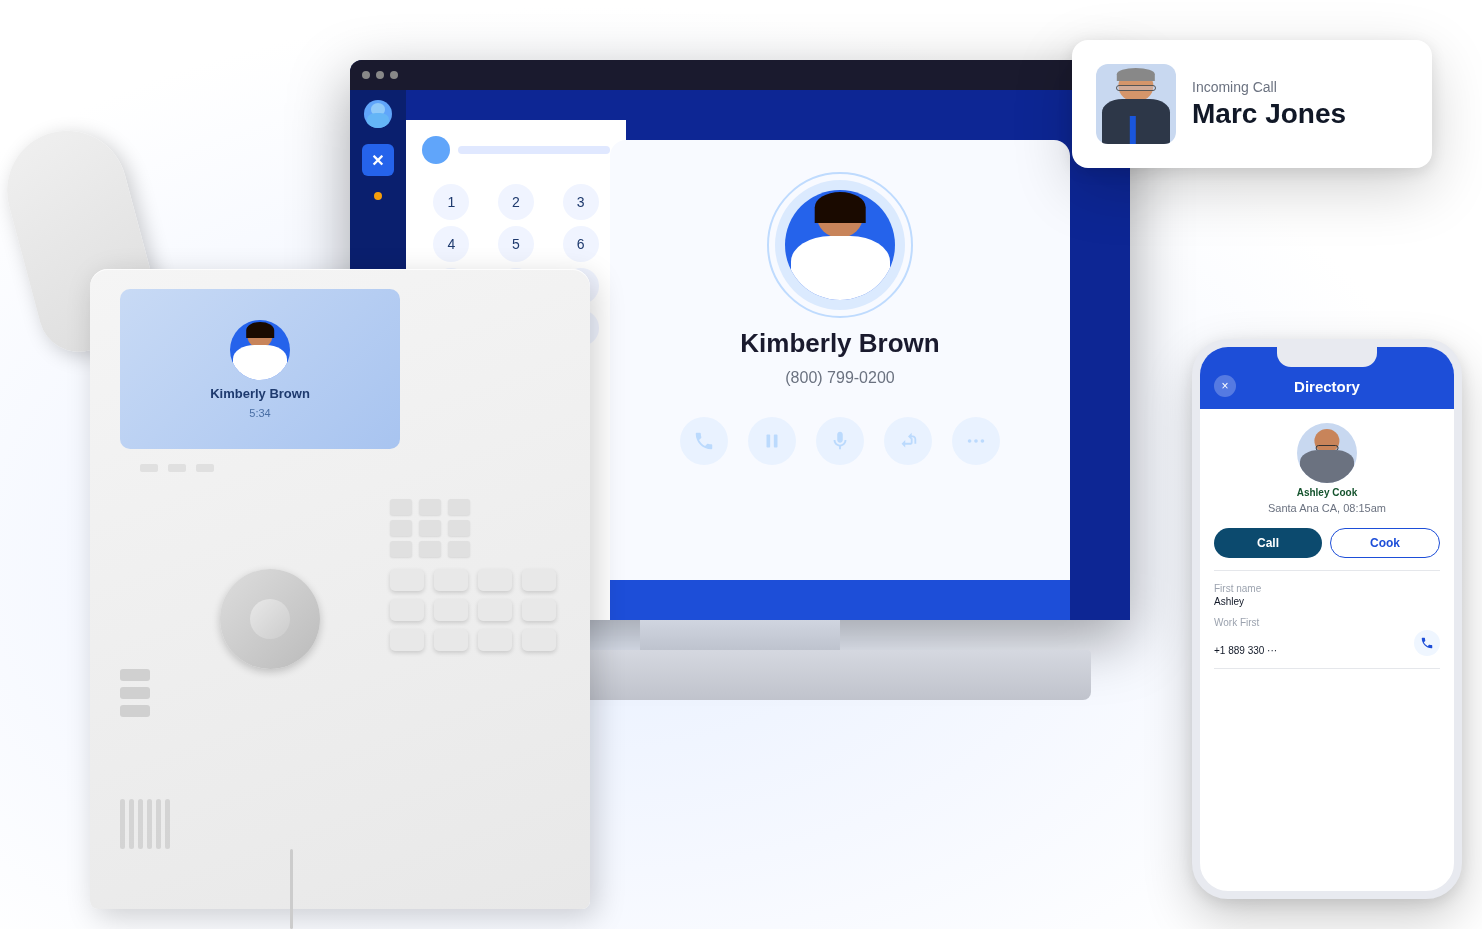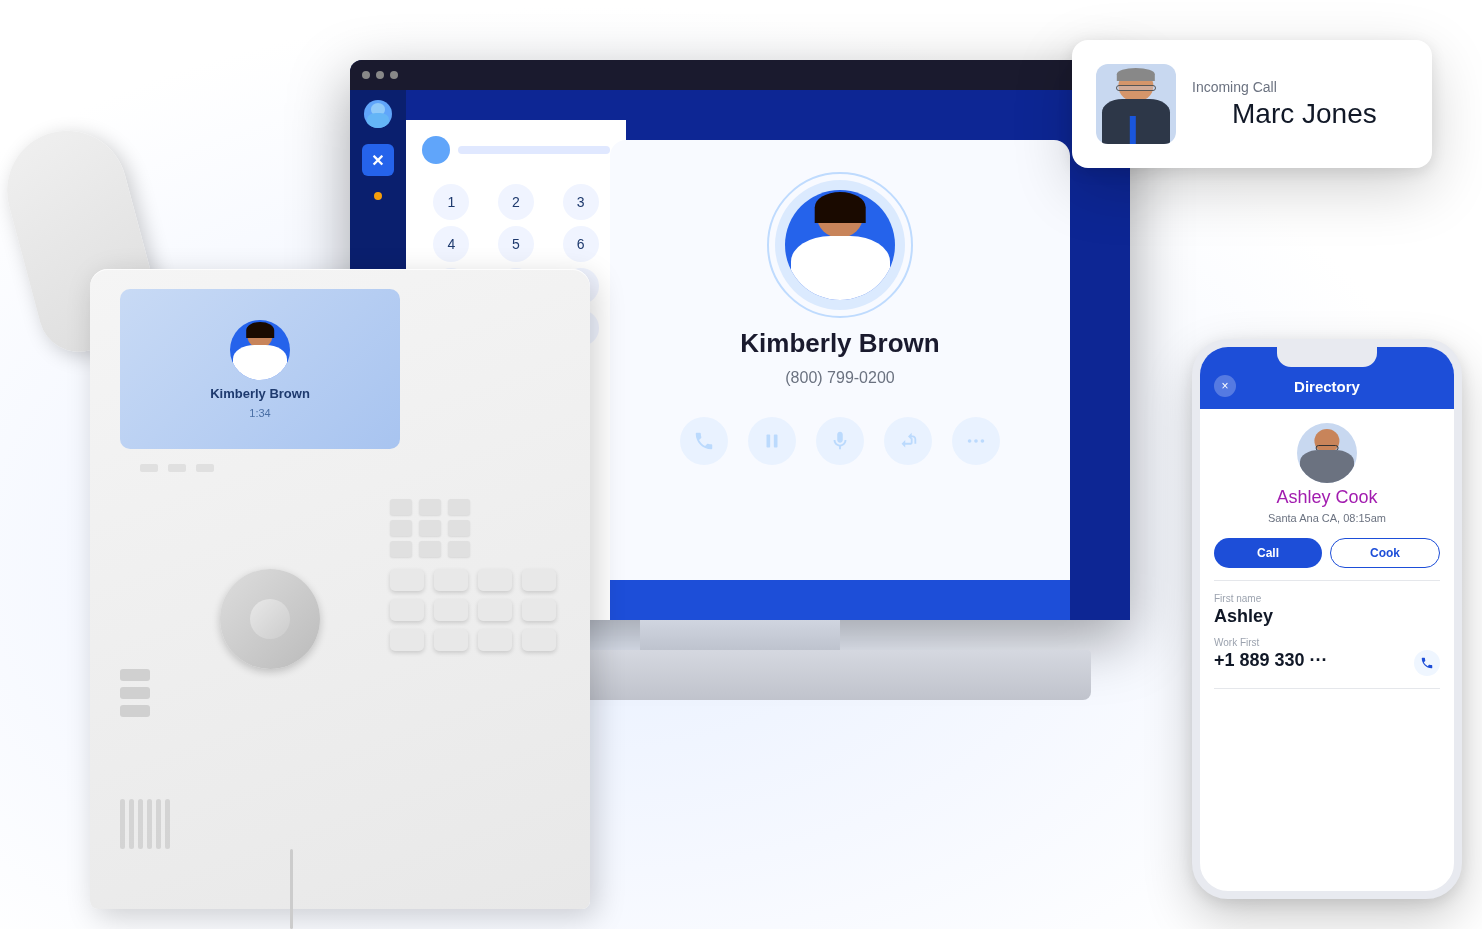--- a/index.html
+++ b/index.html
@@ -380,24 +380,23 @@
       flex-direction: column;
       gap: 4px;
     }
     .incoming-label {
       font-size: 14px;
       color: #6b7280;
       font-weight: 400;
     }
     .caller-name {
       font-size: 28px;
-      font-weight: 400;
+      font-weight: 700;
       color: #111827;
       line-height: 1.1;
-      margin-left: 40px;
     }
     .accept-btn {
       background: #34d399;
       color: #fff;
       border: none;
       border-radius: 10px;
       padding: 16px;
       font-size: 17px;
       font-weight: 600;
       cursor: pointer;
@@ -468,36 +467,36 @@
     .dir-avatar {
       width: 60px; height: 60px;
       border-radius: 50%;
       background: #c8d8f0;
       overflow: hidden;
       display: flex;
       align-items: center;
       justify-content: center;
     }
     .dir-name {
-      font-size: 18px;
-      font-weight: 400;
-      color: #a21caf;
+      font-size: 10px;
+      font-weight: 700;
+      color: #14532d;
     }
     .dir-location {
       font-size: 11px;
       color: #6b7280;
     }
     .dir-actions {
       display: flex;
       gap: 8px;
       width: 100%;
     }
     .dir-call-btn {
       flex: 1;
-      background: #1d4ed8;
+      background: #0c4a6e;
       color: #fff;
       border: none;
       border-radius: 20px;
       padding: 7px;
       font-size: 12px;
       font-weight: 600;
       cursor: pointer;
       text-align: center;
     }
     .dir-chat-btn {
@@ -516,27 +515,27 @@
       display: flex;
       flex-direction: column;
       gap: 2px;
     }
     .field-label {
       font-size: 10px;
       color: #9ca3af;
       font-weight: 500;
     }
     .field-value {
-      font-size: 18px;
-      font-weight: 700;
+      font-size: 10px;
+      font-weight: 400;
       color: #111827;
     }
     .field-row {
       display: flex;
-      align-items: flex-start;
+      align-items: flex-end;
       justify-content: space-between;
     }
     .phone-icon-blue {
       width: 26px; height: 26px;
       border-radius: 50%;
       background: #eff6ff;
       display: flex;
       align-items: center;
       justify-content: center;
       color: #1d4ed8;
@@ -670,21 +669,21 @@
 
     <div class="phone-screen">
       <div class="phone-avatar">
         <div class="person-silhouette">
           <div class="woman-head"></div>
           <div class="woman-hair"></div>
           <div class="woman-body"></div>
         </div>
       </div>
       <div class="phone-screen-name">Kimberly Brown</div>
-      <div class="phone-screen-time">1:34</div>
+      <div class="phone-screen-time">5:34</div>
     </div>
 
     <div style="position:absolute;top:195px;left:50px;display:grid;grid-template-columns:repeat(6,22px);gap:6px;">
       <div style="width:18px;height:8px;background:#e0e0e0;border-radius:2px;grid-column:span 1;"></div>
       <div style="width:18px;height:8px;background:#e0e0e0;border-radius:2px;"></div>
       <div style="width:18px;height:8px;background:#e0e0e0;border-radius:2px;"></div>
     </div>
 
     <div class="phone-nav"></div>
 

